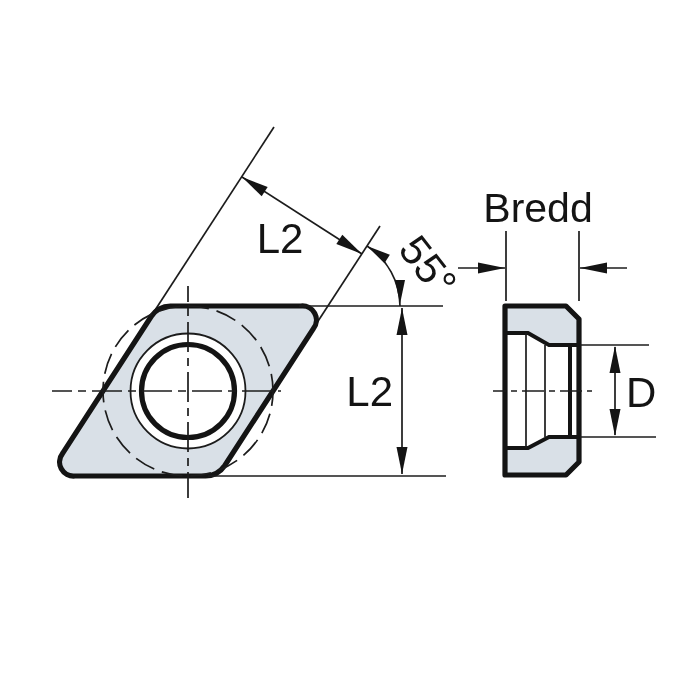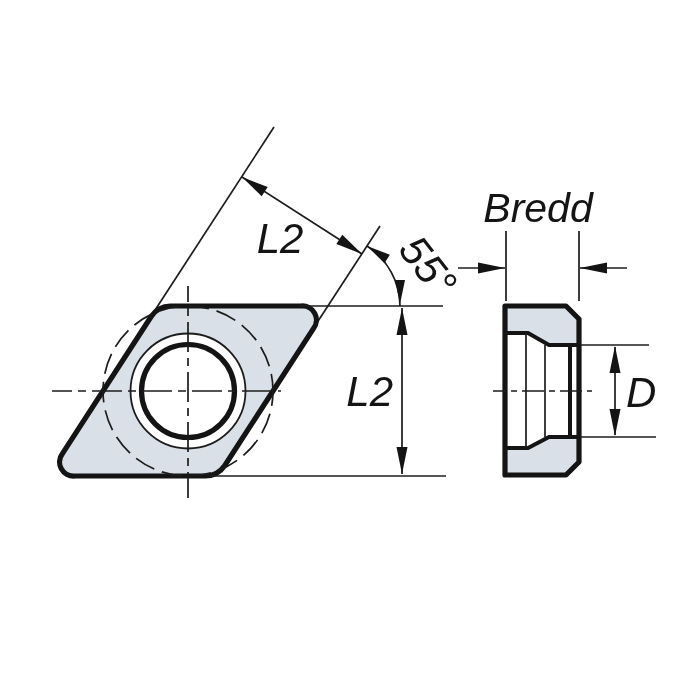--- a/index.html
+++ b/index.html
@@ -6,21 +6,20 @@
     margin: 0;
     padding: 0;
     background: #ffffff;
   }
   .canvas {
     position: relative;
     width: 700px;
     height: 700px;
     background: #ffffff;
     overflow: hidden;
-    font-style: italic;
   }
   svg text {
     font-family: "Liberation Sans", "DejaVu Sans", sans-serif;
     fill: #141414;
   }
   .thin   { stroke: #1c1c1c; stroke-width: 1.7; fill: none; }
   .center { stroke: #1c1c1c; stroke-width: 1.7; fill: none; }
   .thick  { stroke: #141414; stroke-width: 5.2; fill: none; }
   .medium { stroke: #141414; stroke-width: 4;   fill: none; }
   .arrow  { fill: #141414; stroke: none; }

